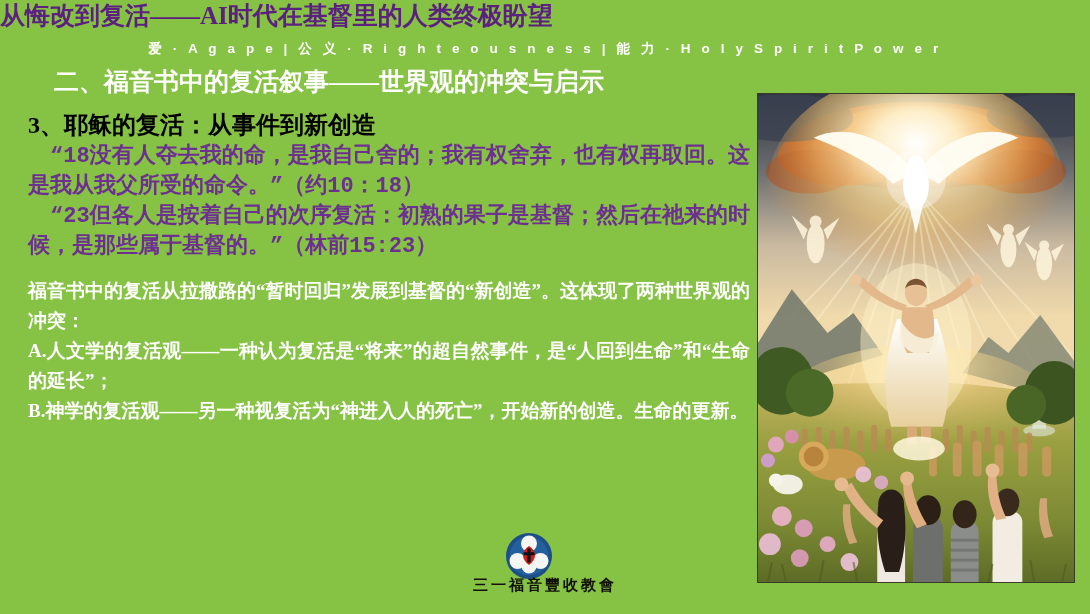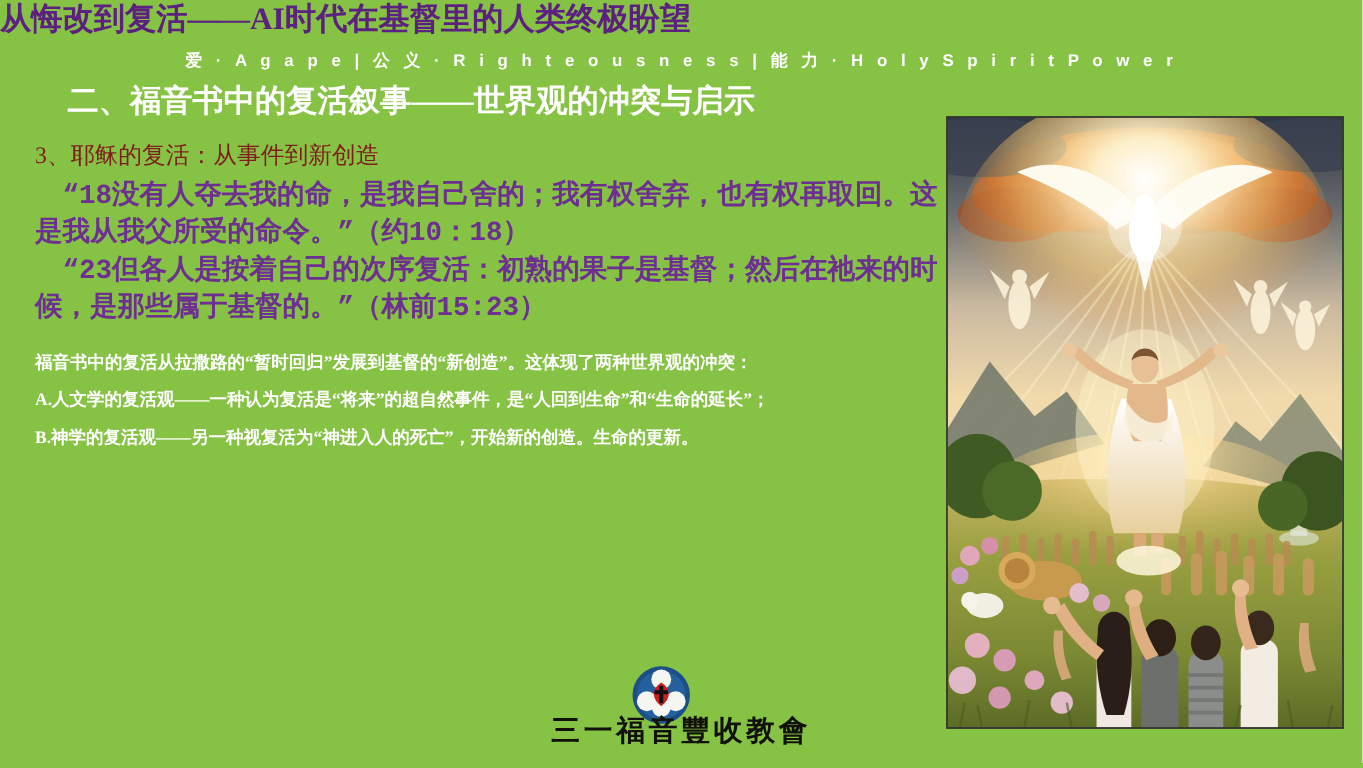--- a/index.html
+++ b/index.html
@@ -62,42 +62,42 @@
 
   
   .body-col {
     position: absolute;
     left: 28px;
     top: 112px;
     width: 722px;
   }
   .bullet-head {
     font-family: "Liberation Serif", "DejaVu Serif", serif;
-    font-weight: normal;
-    font-size: 19px;
+    font-weight: bold;
+    font-size: 24px;
     line-height: 26px;
-    color: #7f1d1d;
+    color: #000000;
     margin: 0 0 4px 0;
     white-space: nowrap;
   }
   .scripture {
     font-family: Liberation Mono, monospace;
     font-weight: bold;
     font-size: 22px;
     line-height: 30px;
     color: #6d2f91;
     margin: 0;
     text-indent: 22px;
     text-align: justify;
     text-justify: inter-ideograph;
   }
   .commentary {
     font-family: "Liberation Serif", "DejaVu Serif", serif;
     font-weight: bold;
-    font-size: 14px;
+    font-size: 19px;
     line-height: 30px;
     color: #ffffff;
     margin: 0;
     text-align: justify;
     text-justify: inter-ideograph;
   }
   .gap-before-commentary { height: 14px; }
 
   
   .picture-frame {
@@ -123,21 +123,21 @@
   }
   .logo-svg { display: block; width: 48px; height: 48px; }
   .church-name {
     position: absolute;
     left: 0;
     top: 574px;
     width: 1090px;
     text-align: center;
     font-family: "Liberation Serif", "DejaVu Serif", serif;
     font-weight: bold;
-    font-size: 23px;
+    font-size: 15px;
     line-height: 22px;
     color: #111108;
     letter-spacing: 3px;
     white-space: nowrap;
   }
 </style>
 </head>
 <body>
 
 <div id="slide">

